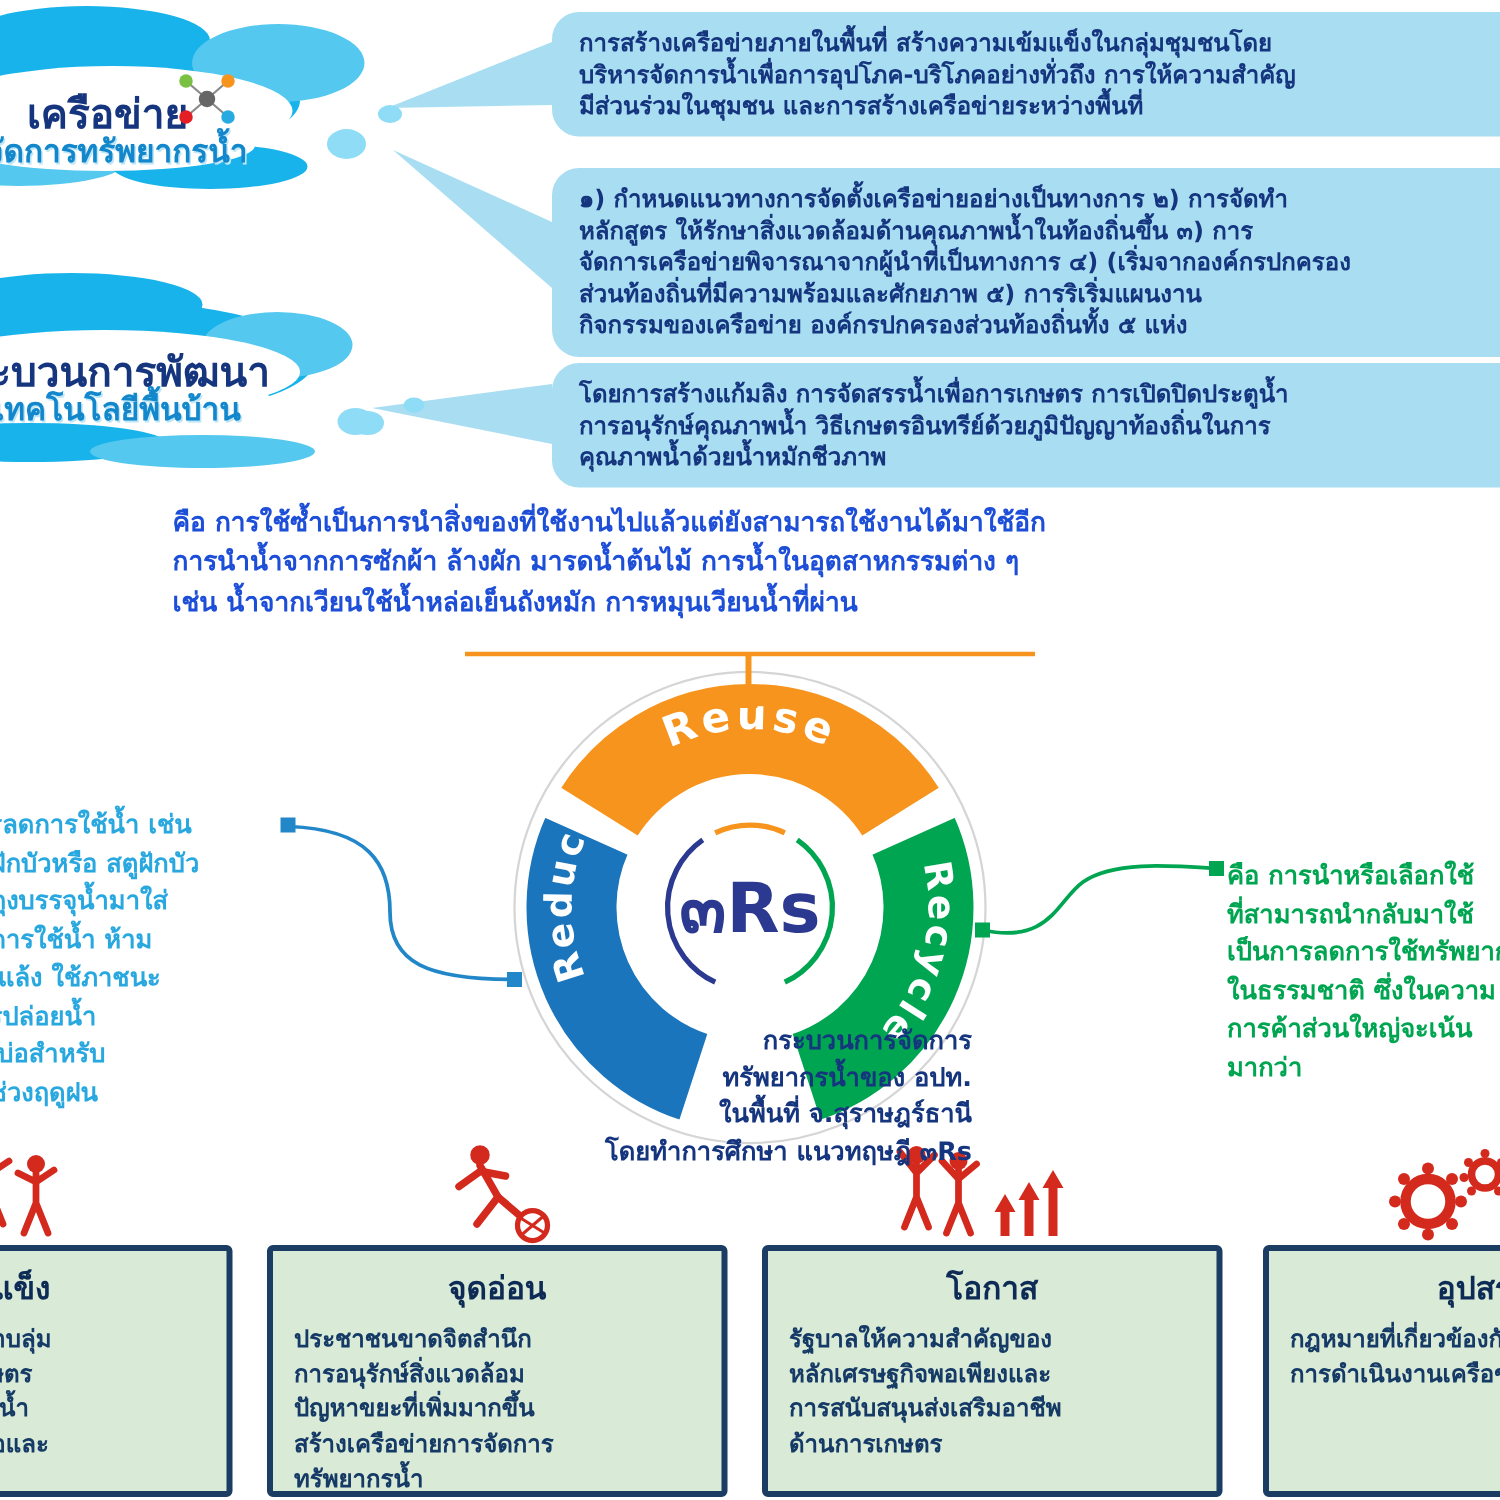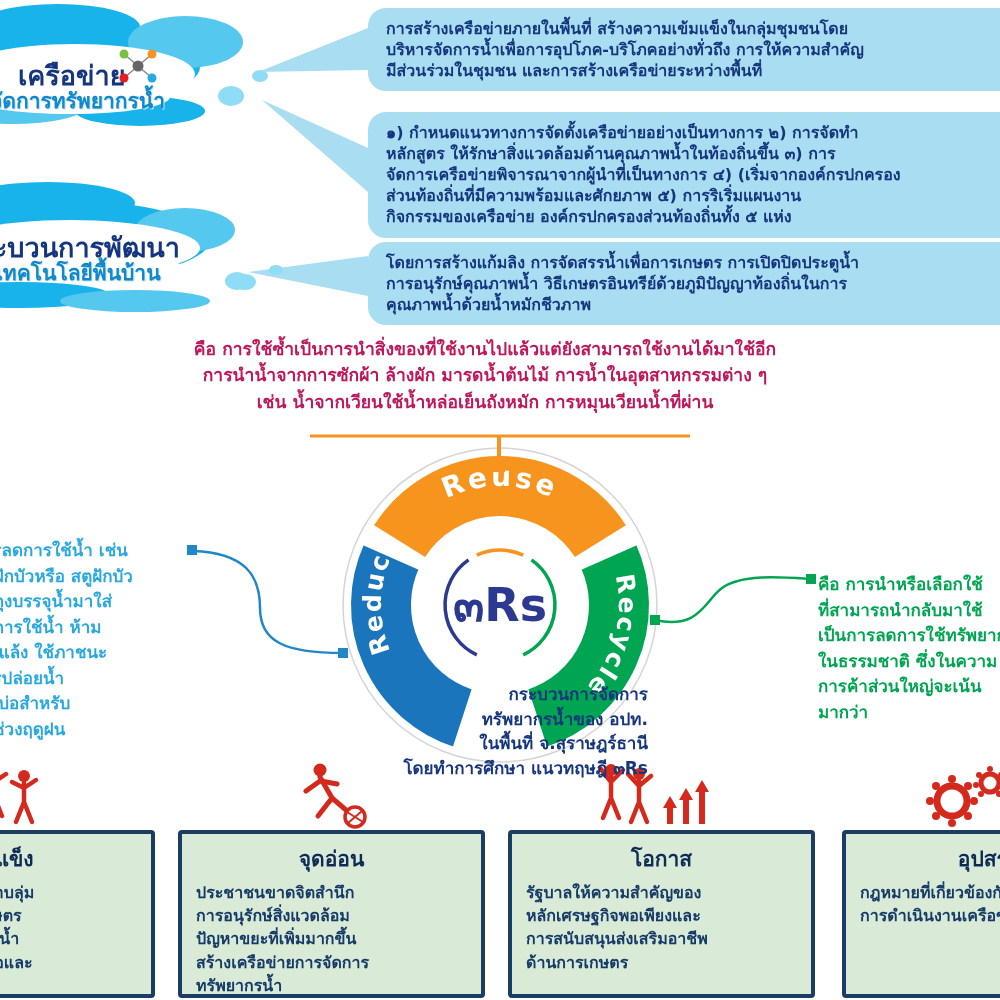--- a/index.html
+++ b/index.html
@@ -3,21 +3,21 @@
 <meta charset="utf-8">
 <style>
   html,body{margin:0;padding:0;}
   body{font-family:"DejaVu Sans",sans-serif;}
   #canvas{position:relative;width:1000px;height:1000px;background:#ffffff;overflow:hidden;}
   .ellipse{position:absolute;border-radius:50%;}
   .cloud-text1{position:absolute;color:#15357e;font-weight:bold;font-size:27px;white-space:nowrap;}
   .cloud-text2{position:absolute;color:#1387cb;font-weight:bold;font-size:21px;white-space:nowrap;text-shadow:1px 1px 0 #bfe6f7;}
   .callout{position:absolute;left:368px;width:700px;background:#a9def2;border-radius:18px;color:#15357e;font-weight:bold;font-size:16px;line-height:1.32;padding:10px 18px;white-space:pre-line;box-sizing:border-box;}
   .note{position:absolute;font-weight:bold;white-space:pre-line;}
-  .reuse-note{left:90px;top:336px;width:790px;text-align:center;color:#be185d;font-size:17.5px;line-height:1.5;}
+  .reuse-note{left:115px;top:336px;width:790px;color:#1d4ed8;font-size:17.5px;line-height:1.5;}
   .reduce-note{left:-55px;top:538px;width:255px;color:#29a8e0;font-size:17px;line-height:1.5;}
   .recycle-note{left:818px;top:572px;width:270px;color:#00a551;font-size:17px;line-height:1.5;}
   .donut-caption{position:absolute;left:352px;top:682px;width:296px;text-align:right;color:#15357e;font-weight:bold;font-size:17px;line-height:1.45;white-space:pre-line;z-index:4;}
   .swot-box{position:absolute;top:830px;width:307px;height:168px;background:#d9ead7;border:4px solid #1b3c63;border-radius:4px;padding:8px 14px;color:#153a66;z-index:2;box-sizing:border-box;}
   .swot-title{text-align:center;font-weight:bold;font-size:21px;margin:0 0 6px 0;color:#0d2b55;}
   .swot-body{font-size:16px;font-weight:600;line-height:1.45;white-space:pre-line;}
   .layer{position:absolute;left:0;top:0;pointer-events:none;}
   .icon-abs{position:absolute;z-index:2;}
   svg{display:block;overflow:visible;}
 </style>

